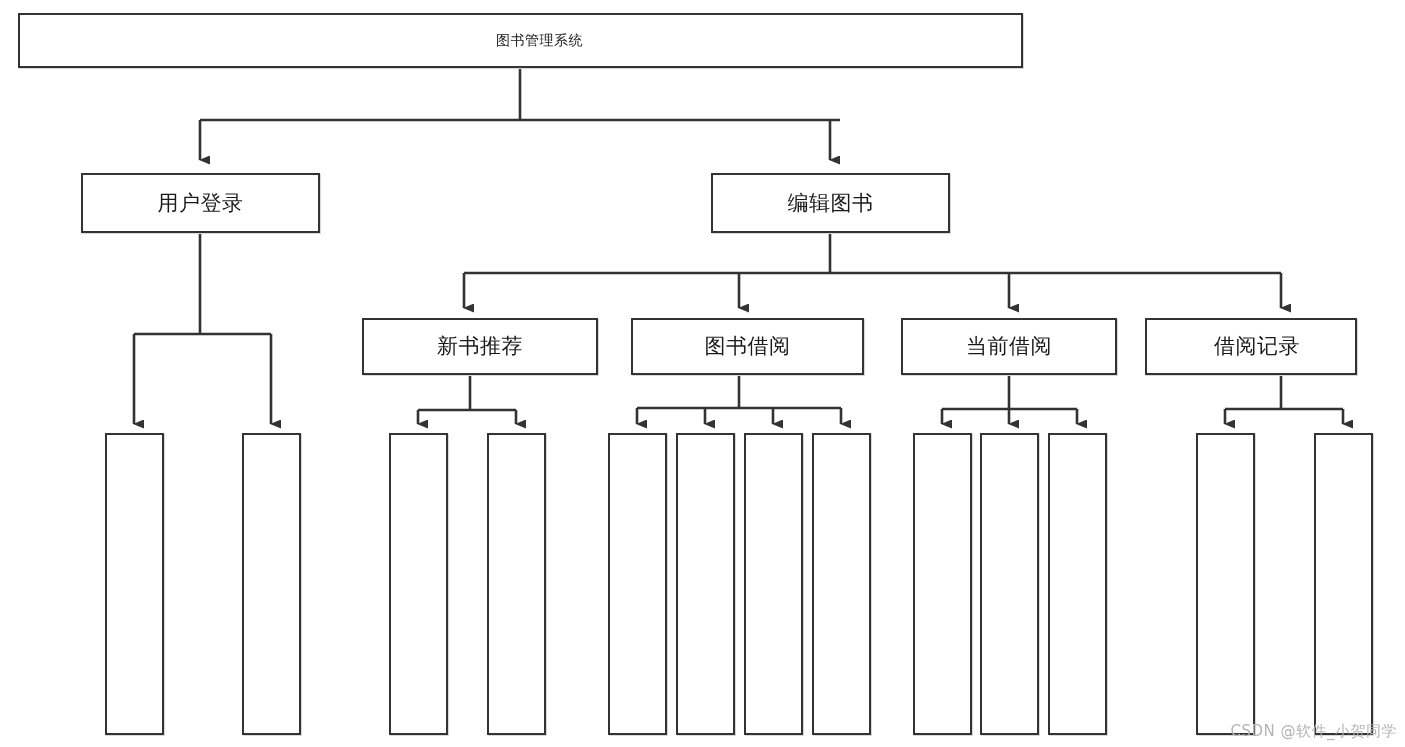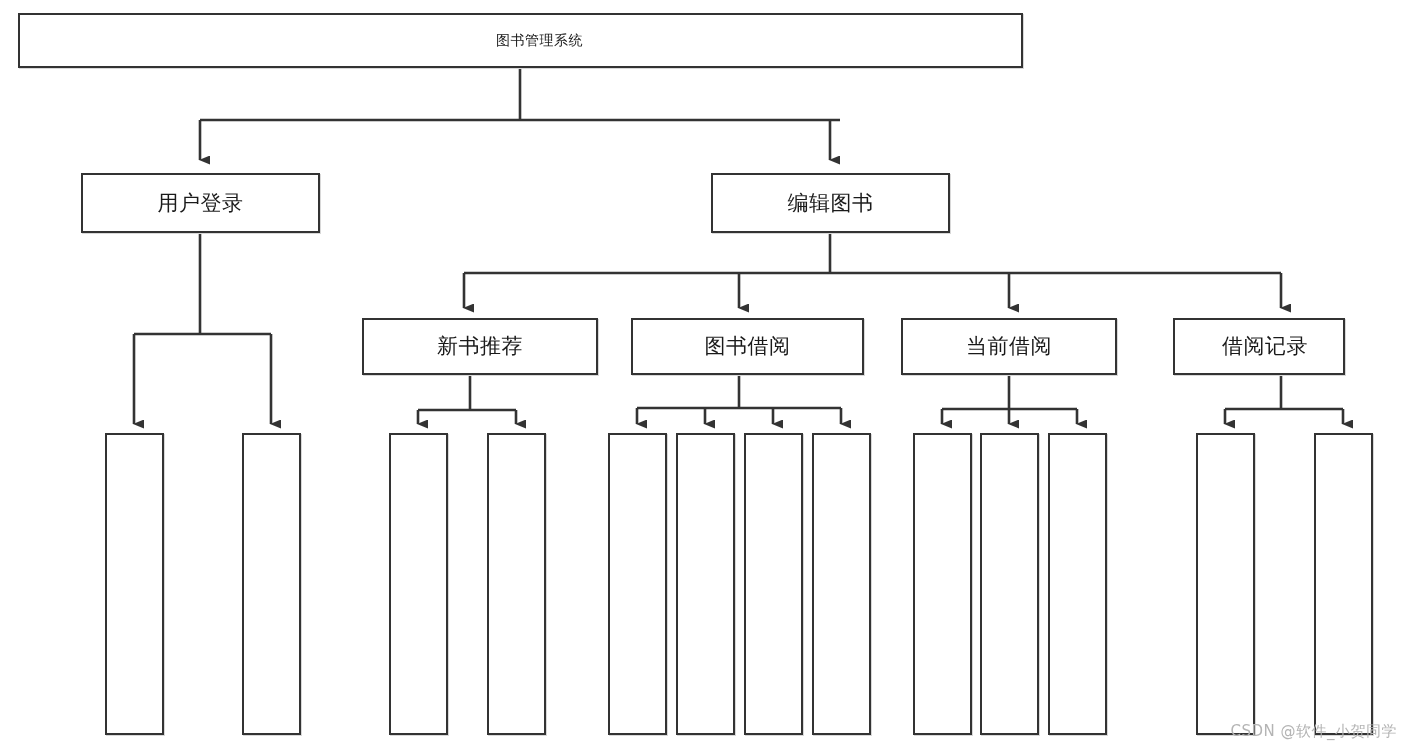--- a/index.html
+++ b/index.html
@@ -142,21 +142,21 @@
 
   <div class="node horiz" style="left:362px; top:318px; width:236px; height:57px;">
     <span class="node-label">新书推荐</span>
   </div>
   <div class="node horiz" style="left:631px; top:318px; width:233px; height:57px;">
     <span class="node-label">图书借阅</span>
   </div>
   <div class="node horiz" style="left:901px; top:318px; width:216px; height:57px;">
     <span class="node-label">当前借阅</span>
   </div>
-  <div class="node horiz" style="left:1173px; top:318px; width:172px; height:57px;padding-left:12px;">
+  <div class="node horiz" style="left:1145px; top:318px; width:212px; height:57px;padding-left:12px;">
     <span class="node-label">借阅记录</span>
   </div>
 
   <div class="node vert" style="left:105px; top:433px; width:59px; height:302px;">
     <span class="node-label">用户登录</span>
   </div>
   <div class="node vert" style="left:242px; top:433px; width:59px; height:302px;">
     <span class="node-label">注销登录</span>
   </div>
 

